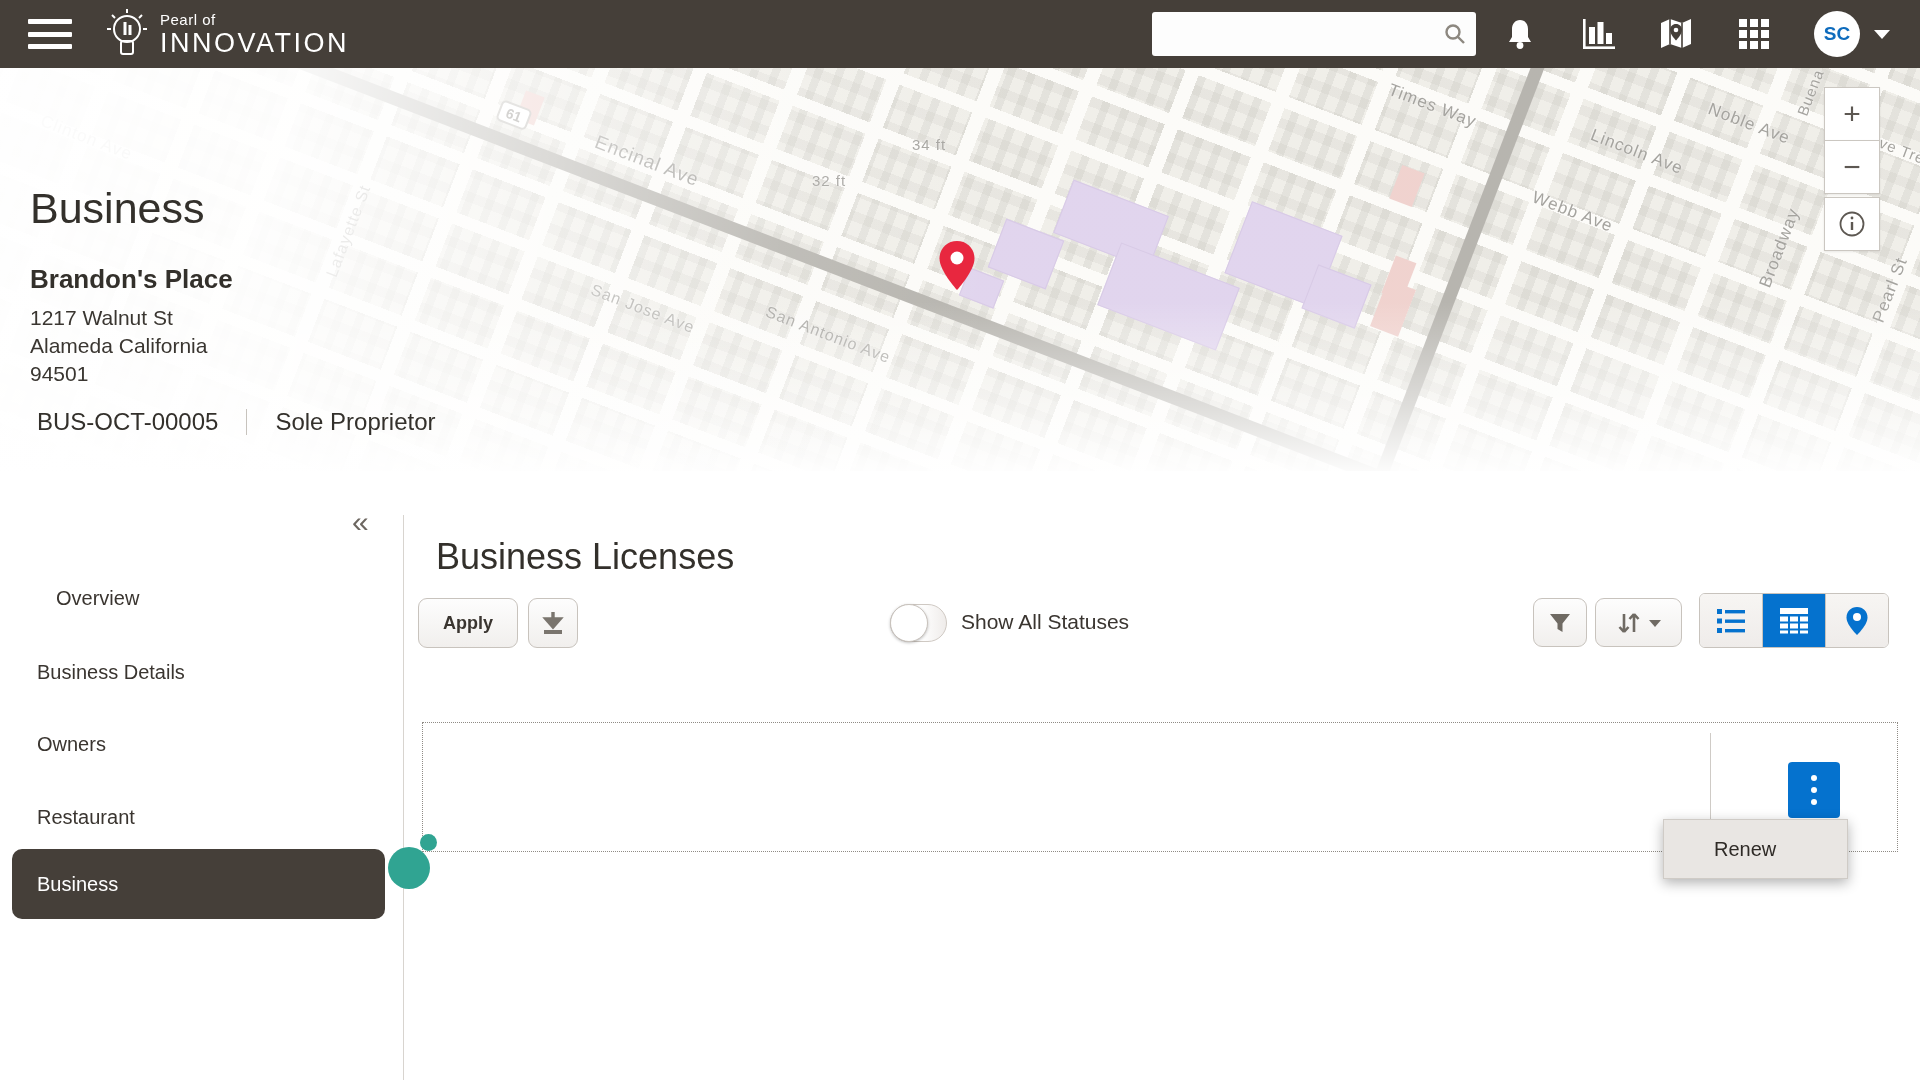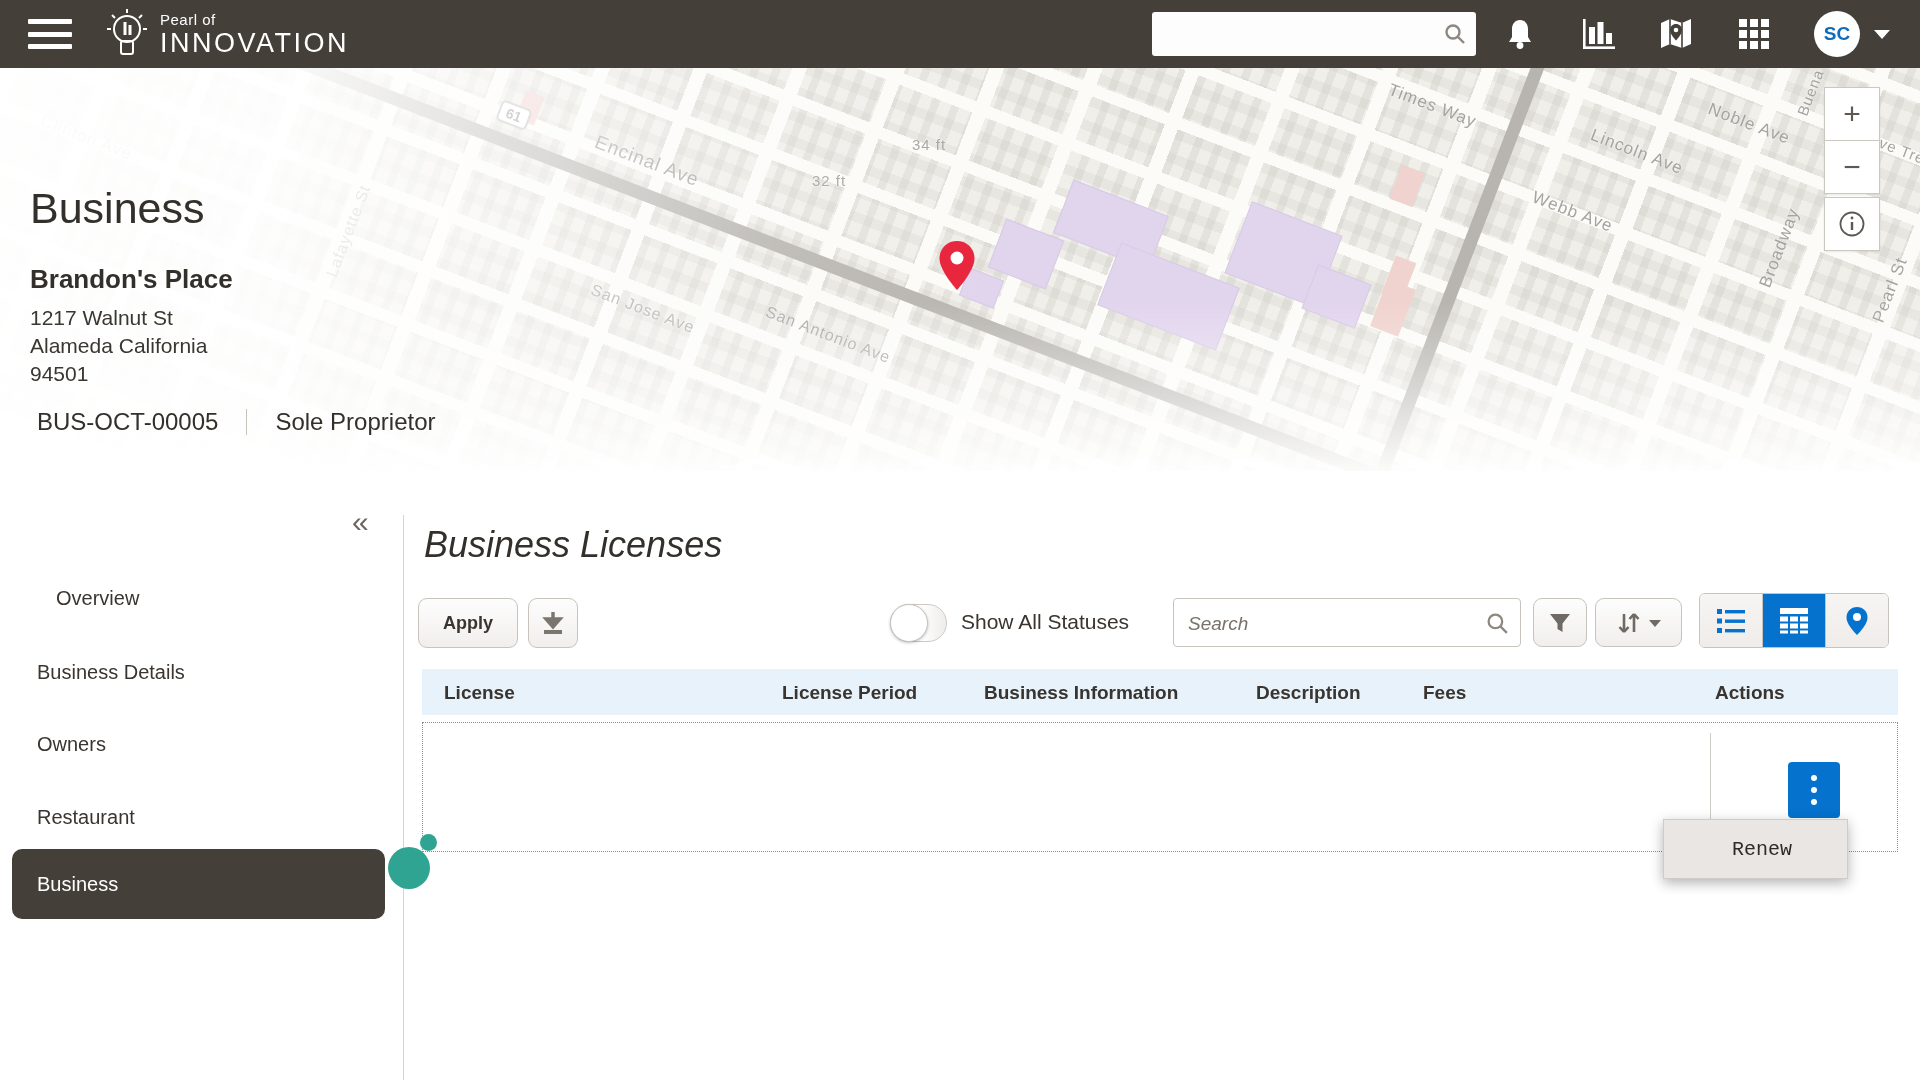--- a/index.html
+++ b/index.html
@@ -93,21 +93,21 @@
   .trow{position:absolute;left:422px;top:251px;width:1476px;height:130px;border:1px dotted #8f8b85;box-sizing:border-box;background:#fff;z-index:1;}
   .cell-line{position:absolute;font-size:19px;color:#3a3530;white-space:nowrap;}
   .bold{font-weight:bold;}
   .red{color:#e01743;}
   .act-divider{position:absolute;left:1710px;top:262px;width:1px;height:112px;background:#cfcbc6;z-index:2;}
   .kebab{position:absolute;left:1788px;top:291px;width:52px;height:56px;background:#0572ce;border-radius:4px;border:none;cursor:pointer;
          display:flex;flex-direction:column;align-items:center;justify-content:center;gap:6px;z-index:3;}
   .kebab i{width:6px;height:6px;border-radius:50%;background:#fff;}
   .menu{position:absolute;left:1663px;top:348px;width:183px;background:#fff;border:1px solid #cfcbc6;
         box-shadow:0 4px 12px rgba(0,0,0,.3);z-index:9;}
-  .menu-item{height:58px;display:flex;align-items:center;padding-left:68px;font-size:20px;color:#2f2b27;cursor:pointer;font-family:Liberation Mono, monospace;}
+  .menu-item{height:58px;display:flex;align-items:center;padding-left:50px;font-size:20px;color:#2f2b27;cursor:pointer;}
   .menu-item.hl{background:#e9e6e3;}
   
   .tip-dot-sm{position:absolute;left:420px;top:363px;width:17px;height:17px;border-radius:50%;background:#30a492;z-index:4;}
   .tip-dot-lg{position:absolute;left:388px;top:376px;width:42px;height:42px;border-radius:50%;background:#30a492;z-index:4;}
   .tooltip{position:absolute;left:362px;top:399px;width:368px;height:192px;background:#30a492;z-index:5;box-sizing:border-box;
            padding:14px 20px;color:#fff;font-size:22px;font-weight:bold;line-height:27px;
            background-image:radial-gradient(circle at 78% 85%, rgba(0,55,47,.10) 0 36%, transparent 38%),
                             radial-gradient(circle at 15% 100%, rgba(0,55,47,.08) 0 28%, transparent 30%);}
 </style>
 </head>
@@ -267,42 +267,33 @@
     <div class="collapse">«</div>
 
     <div class="nav-item" style="top:116px;margin-left:19px;">Overview</div>
     <div class="nav-item" style="top:190px;">Business Details</div>
     <div class="nav-item" style="top:262px;">Owners</div>
     <div class="nav-item" style="top:335px;">Restaurant</div>
     <div class="nav-pill">
       <span>Business</span>
     </div>
 
-    <h1 class="pg-title" style="margin:0;font-weight:400;font-style:italic;">Business Licenses</h1>
+    <h1 class="pg-title" style="margin:12px;font-weight:400;">Business Licenses</h1>
 
     <button class="btn apply-btn">Apply</button>
     <button class="btn dl-btn">
       <svg width="26" height="26" viewBox="0 0 26 26" fill="#7a756e">
         <path d="M13 2 V13 M13 17 L6 9 H20 Z" stroke="#7a756e" stroke-width="3.4"></path>
         <rect x="4" y="20" width="18" height="4"></rect>
       </svg>
     </button>
     <div class="toggle">
         <div class="knob"></div>
       </div>
     <div class="toggle-label">Show All Statuses</div>
-    <div class="search-box">
-      <input type="text" placeholder="Search" style="">
-      <span class="mag">
-        <svg width="25" height="25" viewBox="0 0 24 24" fill="none" stroke="#8d8880" stroke-width="2.2">
-          <circle cx="10" cy="10" r="6.5"></circle>
-            <line x1="15" y1="15" x2="21" y2="21"></line>
-        </svg>
-      </span>
-    </div>
     <button class="btn filter-btn">
       <svg width="24" height="24" viewBox="0 0 24 24" fill="#6f6a63">
         <path d="M2 3 H22 L14.5 12.5 V21 L9.5 18 V12.5 Z"></path>
       </svg>
     </button>
     <button class="btn sort-btn">
       <svg width="26" height="26" viewBox="0 0 26 26" fill="none" stroke="#6f6a63" stroke-width="2.6">
         <path d="M8 4 V22 M8 22 L3.5 17 M8 22 L12.5 17"></path>
         <path d="M18 22 V4 M18 4 L13.5 9 M18 4 L22.5 9"></path>
       </svg>
@@ -336,28 +327,20 @@
         </svg>
       </div>
       <div class="view-btn">
         <svg width="24" height="30" viewBox="0 0 24 30">
           <path d="M12 1 C6 1 1.5 5.5 1.5 11.5 C1.5 19 12 29 12 29 S22.5 19 22.5 11.5 C22.5 5.5 18 1 12 1 Z" fill="#0572ce"></path>
           <circle cx="12" cy="11" r="4" fill="#fff"></circle>
         </svg>
       </div>
     </div>
 
-    <div class="thead">
-      <span class="th" style="left:22px;">License</span>
-      <span class="th" style="left:360px;">License Period</span>
-      <span class="th" style="left:562px;">Business Information</span>
-      <span class="th" style="left:834px;">Description</span>
-      <span class="th" style="left:1001px;">Fees</span>
-      <span class="th" style="left:1293px;">Actions</span>
-    </div>
 
     <div class="trow"></div>
     <span class="cell-line bold" style="left:445px;top:274px;">BusLic-NOV2020-0069</span>
     <span class="cell-line" style="left:445px;top:305px;">Restaurant Business License</span>
     <span class="cell-line" style="left:445px;top:336px;"><span class="red">Expired</span>&nbsp;<span>11/7/20</span></span>
 
     <span class="cell-line" style="left:782px;top:268px;">Effective</span>
     <span class="cell-line" style="left:782px;top:296px;">12/7/19</span>
     <span class="cell-line" style="left:782px;top:324px;">Expiration</span>
     <span class="cell-line" style="left:782px;top:352px;">11/7/20</span>

